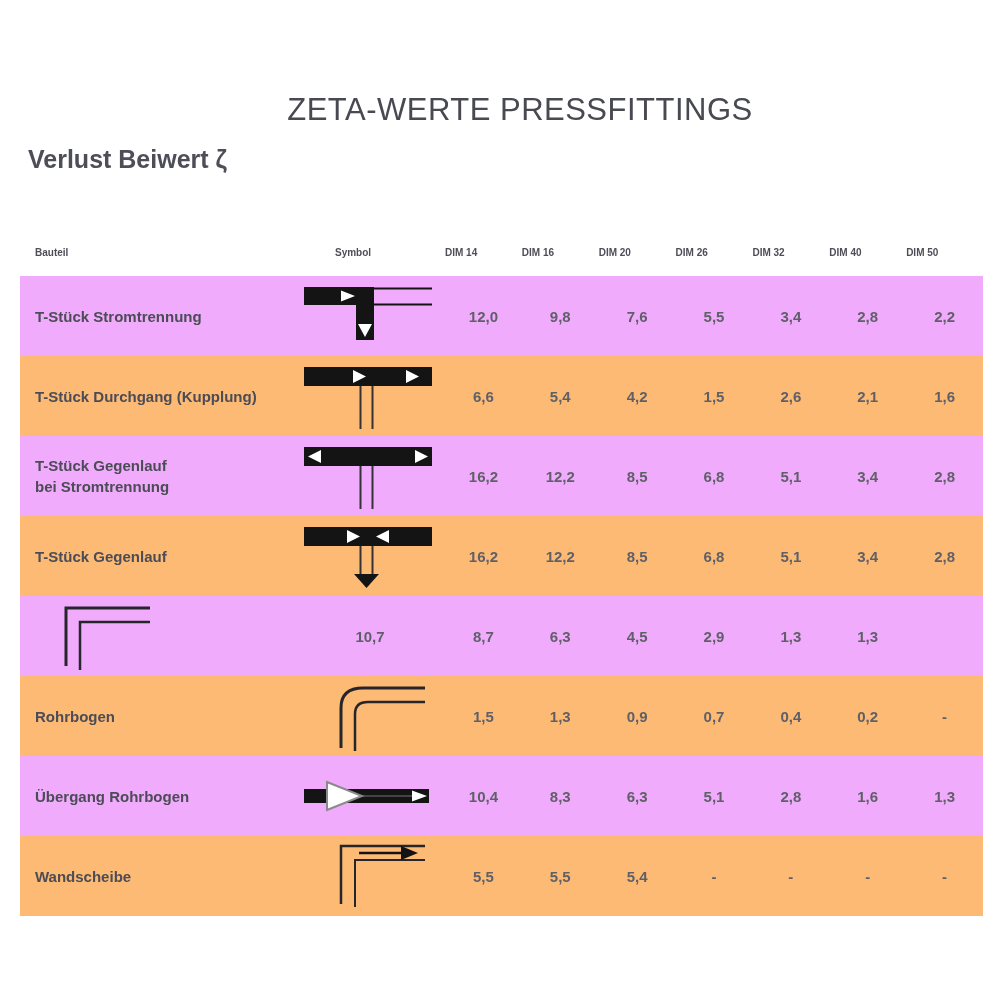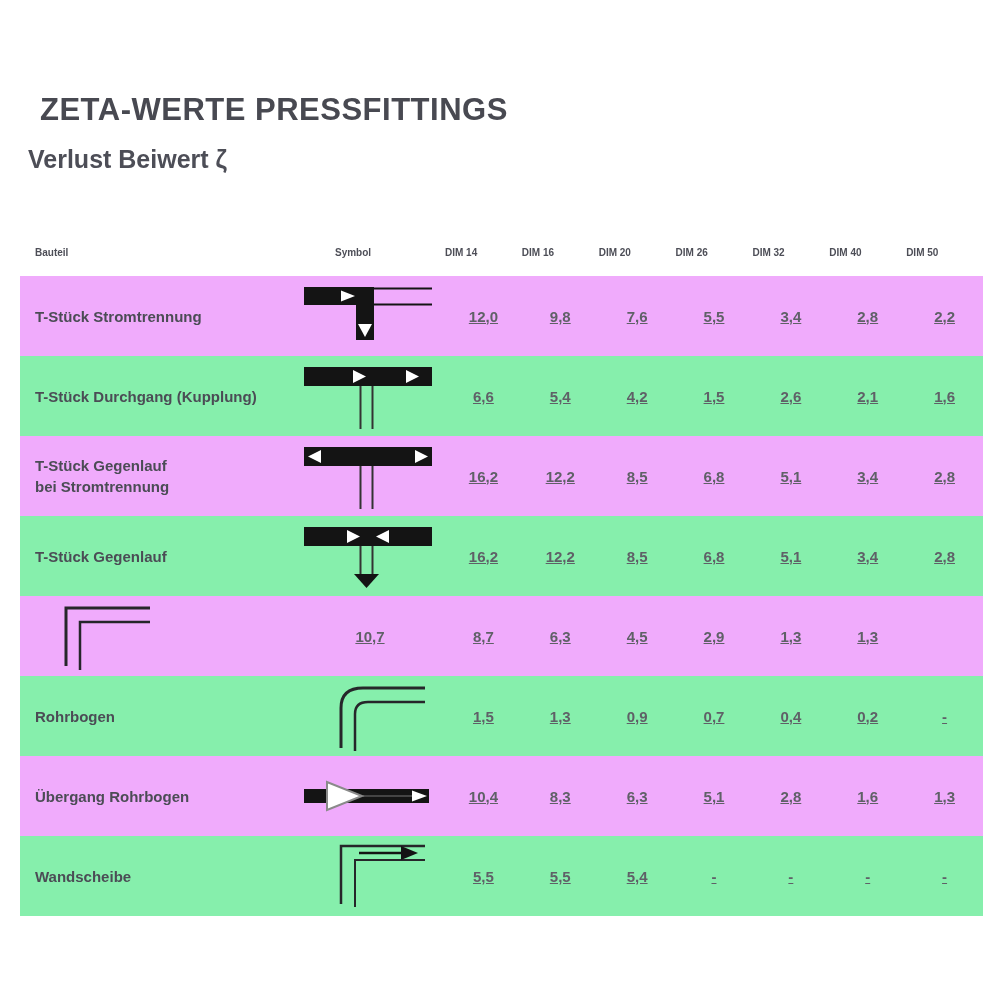--- a/index.html
+++ b/index.html
@@ -2,44 +2,45 @@
 <html><head>
 <meta charset="utf-8">
 <style>
   * { margin: 0; padding: 0; box-sizing: border-box; }
   html, body { width: 1000px; height: 1000px; background: #ffffff; overflow: hidden; }
   body { font-family: "Liberation Sans", "DejaVu Sans", sans-serif; color: #4d4e57; }
 
   .page-title {
     margin: 92px 0 0 40px;
     font-size: 31px;
-    font-weight: 700;
+    font-weight: 400;
     letter-spacing: 0.5px;
     color: #484951;
+    text-align: center;
   }
   .page-subtitle {
     margin: 17px 0 0 28px;
     font-size: 25px;
     font-weight: 700;
     color: #4d4e57;
   }
 
   .zeta-table {
     margin: 54px 0 0 20px;
     width: 963px;
   }
   .trow {
     display: grid;
     grid-template-columns: 275px 150px repeat(7, 1fr);
     align-items: center;
   }
   .thead { height: 48px; }
   .tbody-row { min-height: 80px; }
   .tbody-row.odd { background: #f0abfc; }
-  .tbody-row.even { background: #86efac; }
+  .tbody-row.even { background: #fdba74; }
 
   .hcell {
     font-size: 10px;
     font-weight: 700;
     color: #4d4e57;
   }
   .hcell.left { text-align: left; padding-left: 15px; }
   .hcell.center { }
 
   .label-cell {
@@ -53,21 +54,20 @@
     display: flex;
     align-items: center;
     justify-content: flex-start;
     padding-left: 6px;
   }
   .val-cell {
     text-align: center;
     font-size: 15px;
     font-weight: 600;
     color: #5f6067;
-    text-decoration: underline;
   }
   svg { display: block; }
 </style>
 </head>
 <body>
 
 <h1 class="page-title">ZETA-WERTE PRESSFITTINGS</h1>
 <h2 class="page-subtitle">Verlust Beiwert ζ</h2>
 
 <div class="zeta-table">

